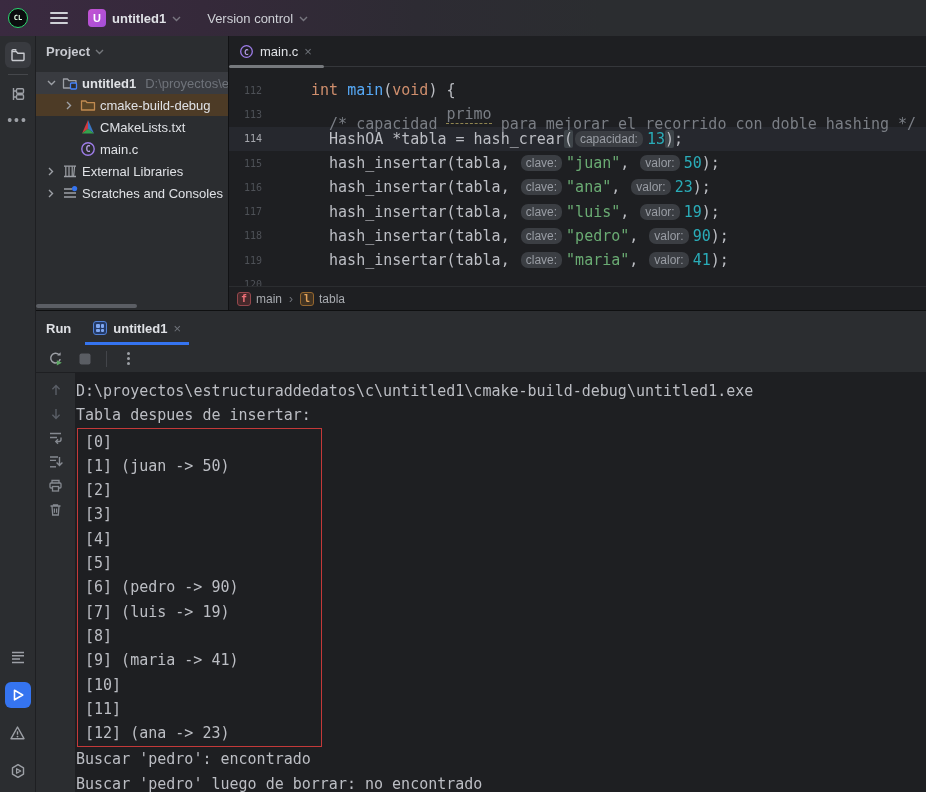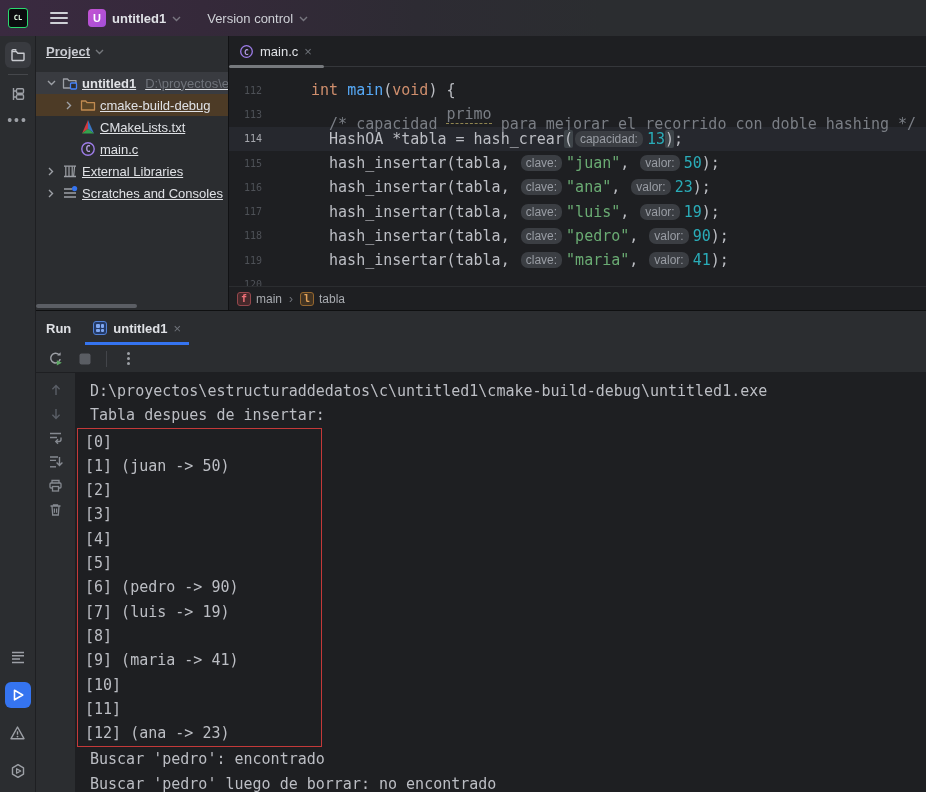--- a/index.html
+++ b/index.html
@@ -10,21 +10,21 @@
     color:#dfe1e5; font-size:13px; -webkit-font-smoothing:antialiased;
   }
   svg { display:block; }
 
   
   .titlebar {
     position:absolute; top:0; left:0; right:0; height:36px;
     background:linear-gradient(to right,#3a2a40 0%,#35293a 22%,#2d2b33 45%,#2b2d30 65%);
     display:flex; align-items:center; gap:14px; padding-left:8px;
   }
-  .cl-logo { width:20px; height:20px; border:1.6px solid #2bd96f; border-radius:3px;
+  .cl-logo { width:20px; height:20px; border:1.6px solid #2bd96f; border-radius:10px;
     background:#0b0c0e; color:#e8ffe9; font:bold 7px "DejaVu Sans Mono",monospace;
     display:flex; align-items:center; justify-content:center; letter-spacing:0; }
   .hamburger { width:18px; display:flex; flex-direction:column; gap:3px; margin-left:8px; cursor:pointer;}
   .hamburger i { height:2px; background:#ced0d6; border-radius:1px; }
   .tb-widget { display:flex; align-items:center; gap:6px; padding:4px 6px; border-radius:6px; cursor:pointer;}
   .proj-badge { width:18px; height:18px; border-radius:4px;
     background:linear-gradient(135deg,#c553d2,#a34ed8); color:#fff;
     font-weight:bold; font-size:11px; display:flex; align-items:center; justify-content:center;}
   .tb-label { color:#dfe1e5; font-weight:600; }
   .tb-label2 { color:#ced0d6; }
@@ -38,21 +38,21 @@
     align-items:center; justify-content:center; color:#9da0a6; cursor:pointer; }
   .ab-btn.active { background:#393b40; color:#c9cbd0; }
   .ab-div { width:20px; height:1px; background:#45474b; margin:6px 0; }
   .ab-bottom { position:absolute; bottom:8px; left:0; right:0;
     display:flex; flex-direction:column; align-items:center; gap:12px; }
   .ab-btn.runactive { background:#3574f0; color:#fff; }
   .dots3h { letter-spacing:2px; color:#9da0a6; font-size:14px; line-height:10px; }
 
   
   .project { position:absolute; top:36px; left:36px; width:192px; height:274px;
-    background:#2b2d30; overflow:hidden;text-decoration:underline; }
+    background:#2b2d30; overflow:hidden; }
   .proj-header { height:30px; display:flex; align-items:center; gap:5px;
     padding-left:10px; font-weight:600; color:#c8cad0; cursor:pointer;}
   .tree { margin-top:6px; }
   .tree-row { height:22px; display:flex; align-items:center; gap:4px;
     padding-left:8px; white-space:nowrap; cursor:pointer; color:#dfe1e5; }
   .tree-row .twisty { width:14px; display:flex; justify-content:center; color:#9da0a6; flex:none;}
   .tree-row .t-icon { width:16px; height:16px; flex:none; }
   .tree-row.sel-gray { background:#393b40; }
   .tree-row.sel-brown { background:#4d3b26; }
   .tree-label.b { font-weight:bold; }
@@ -123,21 +123,21 @@
 
   .console-wrap { position:absolute; top:62px; left:0; right:0; bottom:0; display:flex;
     background:#1e1f22; }
   .console-gutter { width:39px; background:#2b2d30; flex:none;
     display:flex; flex-direction:column; align-items:center; padding-top:8px; gap:7px;}
   .cg-btn { width:17px; height:17px; color:#868a91; display:flex; align-items:center;
     justify-content:center; cursor:pointer;}
   .cg-btn.dim { color:#5a5e66; }
   .console { flex:1; overflow:hidden; font-family:"DejaVu Sans Mono","Liberation Mono",monospace;
     font-size:15px; line-height:24.3px; color:#bcbec4; padding-top:6px; }
-  .con-line { padding-left:15px; white-space:pre; }
+  .con-line { padding-left:1px; white-space:pre; }
   .con-box { border:1px solid #c43939; margin-left:2px; width:245px; padding:1px 0 1px 7px; }
   .con-box .con-line { padding-left:0; }
 </style>
 </head>
 <body>
 
 <div id="app">
 
   <div class="titlebar">
     <div class="cl-logo">CL</div>

